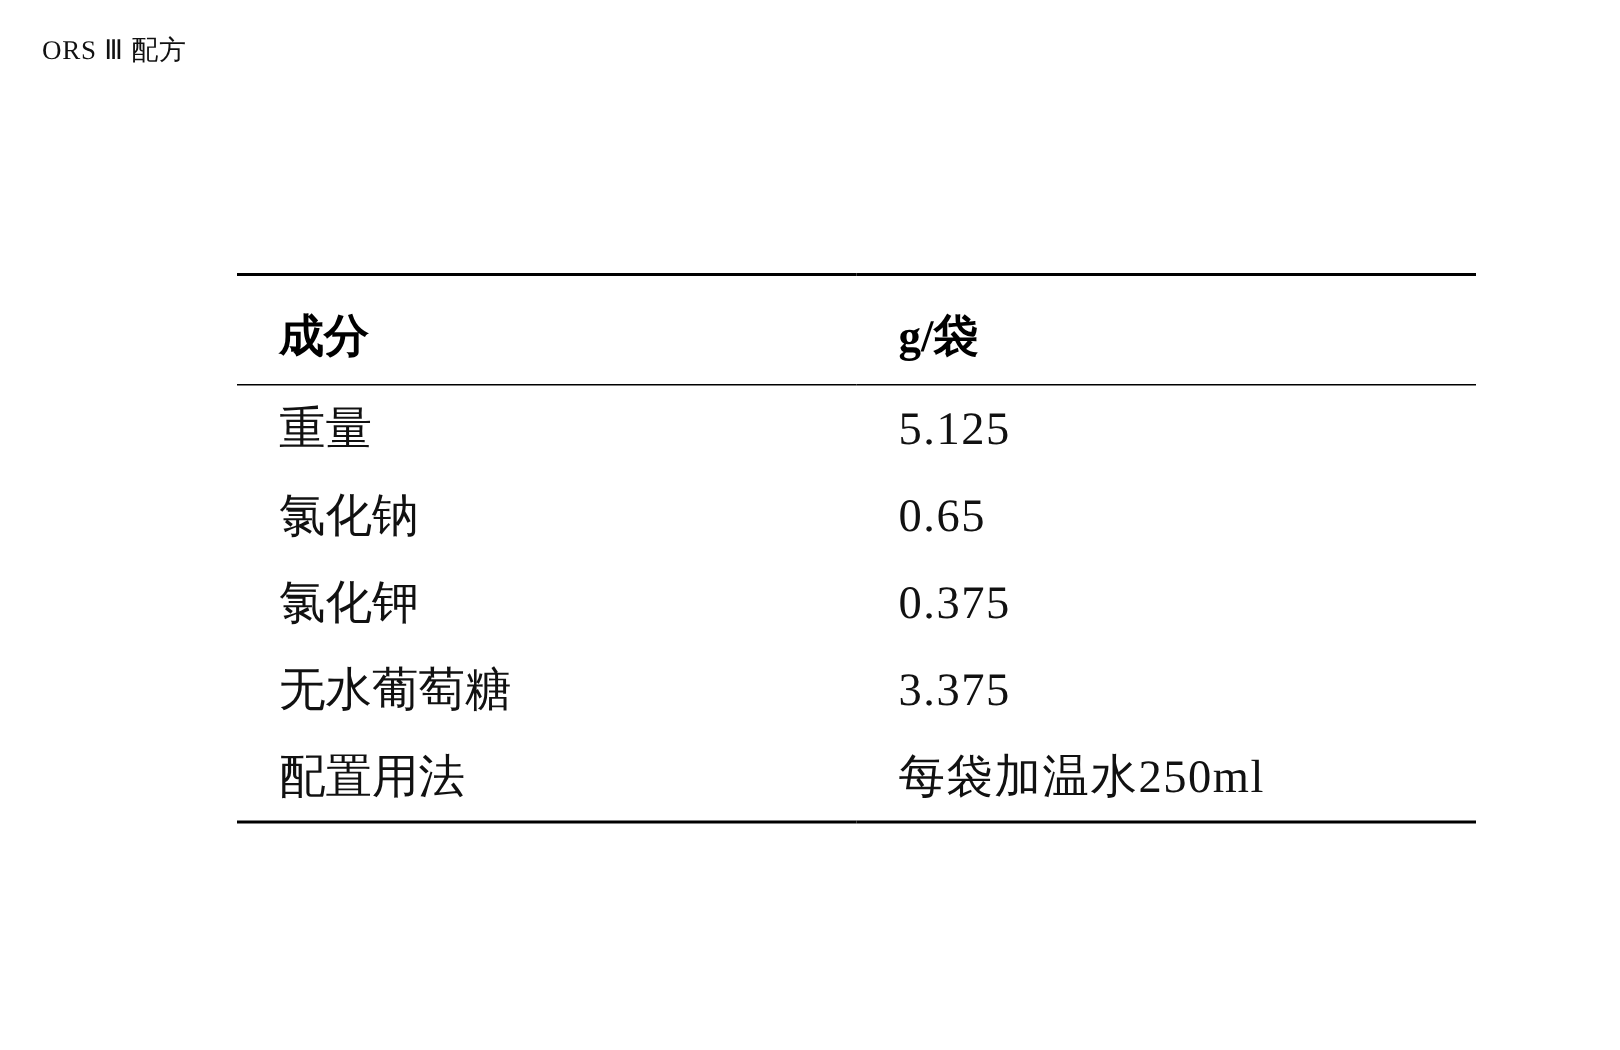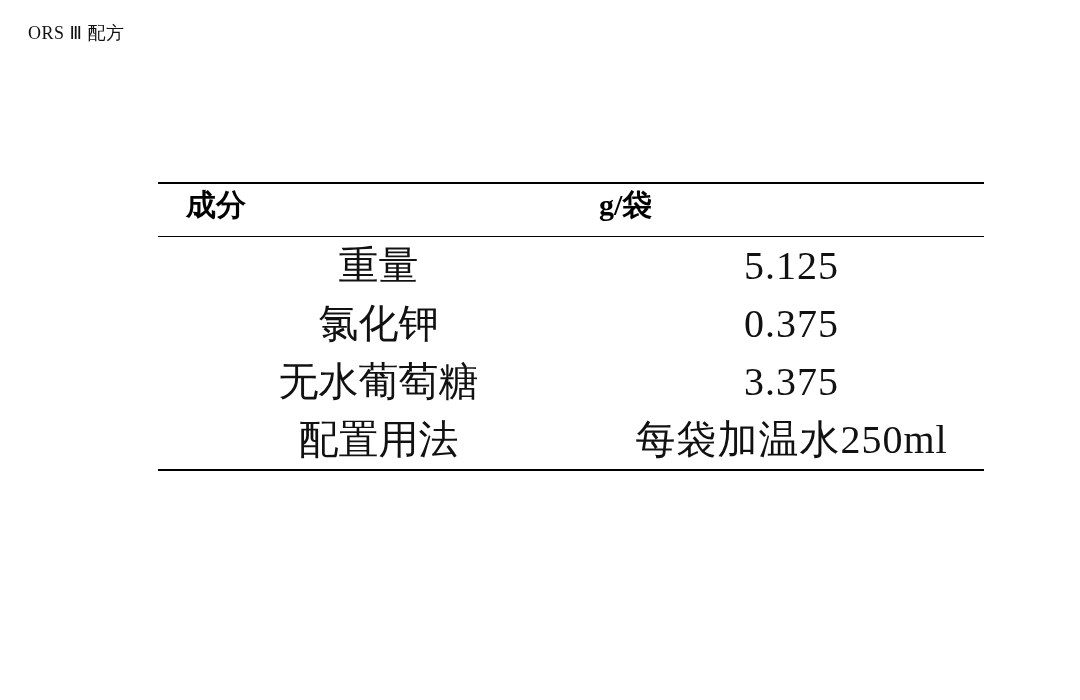--- a/index.html
+++ b/index.html
@@ -42,29 +42,29 @@
   }
 
   table.formula-table col.col-name { width: 50%; }
   table.formula-table col.col-value { width: 50%; }
 
   table.formula-table thead th {
     text-align: left;
     font-weight: bold;
     font-size: 30px;
     line-height: 40px;
-    padding: 1px 0 11px 28px;
+    padding: 21px 0 11px 28px;
     border-top: 2.5px solid #000;
     border-bottom: 1.5px solid #000;
     font-family: "Liberation Serif", serif;
   }
 
   table.formula-table tbody td {
-    text-align: center;
-    font-size: 40px;
+    text-align: left;
+    font-size: 31px;
     line-height: 42px;
     padding: 8px 0 8px 28px;
     border: none;
     font-family: "Liberation Serif", serif;
     color: #111111;
     white-space: nowrap;
   }
 
   table.formula-table tbody tr:last-child td {
     border-bottom: 2.5px solid #000;
@@ -91,20 +91,24 @@
         <th>成分</th>
         <th>g/袋</th>
       </tr>
     </thead>
     <tbody>
       <tr>
         <td>重量</td>
         <td class="value-cell">5.125</td>
       </tr>
       <tr>
+        <td>氯化钠</td>
+        <td class="value-cell">0.65</td>
+      </tr>
+      <tr>
         <td>氯化钾</td>
         <td class="value-cell">0.375</td>
       </tr>
       <tr>
         <td>无水葡萄糖</td>
         <td class="value-cell">3.375</td>
       </tr>
       <tr>
         <td>配置用法</td>
         <td class="value-cell">每袋加温水250ml</td>

